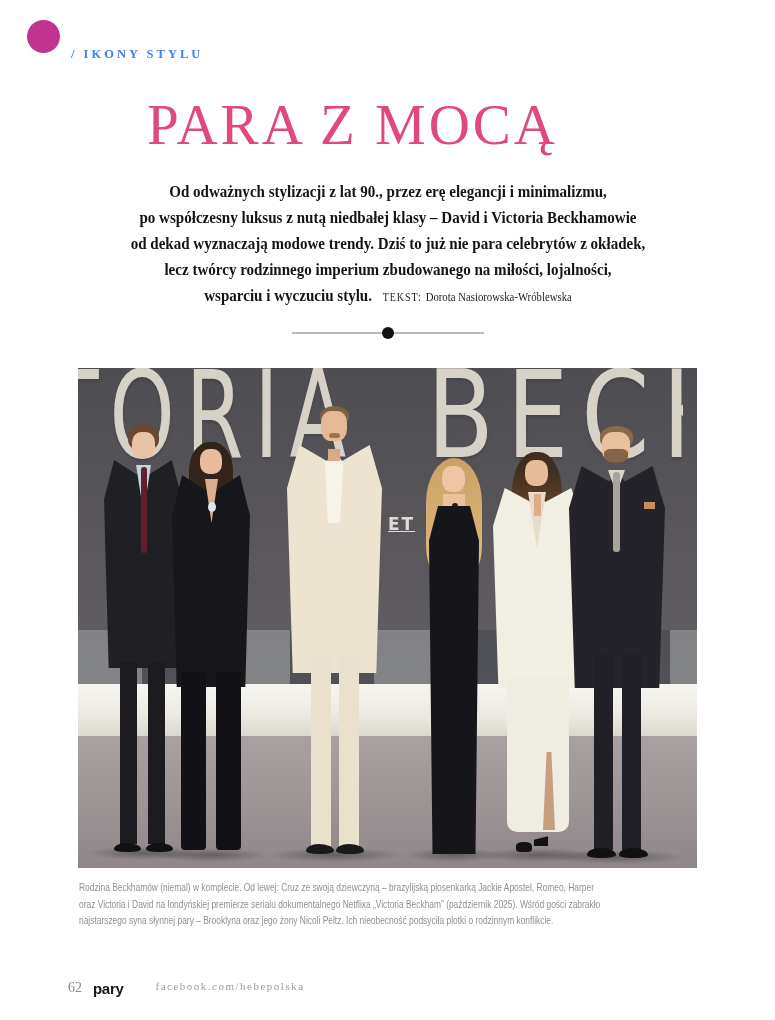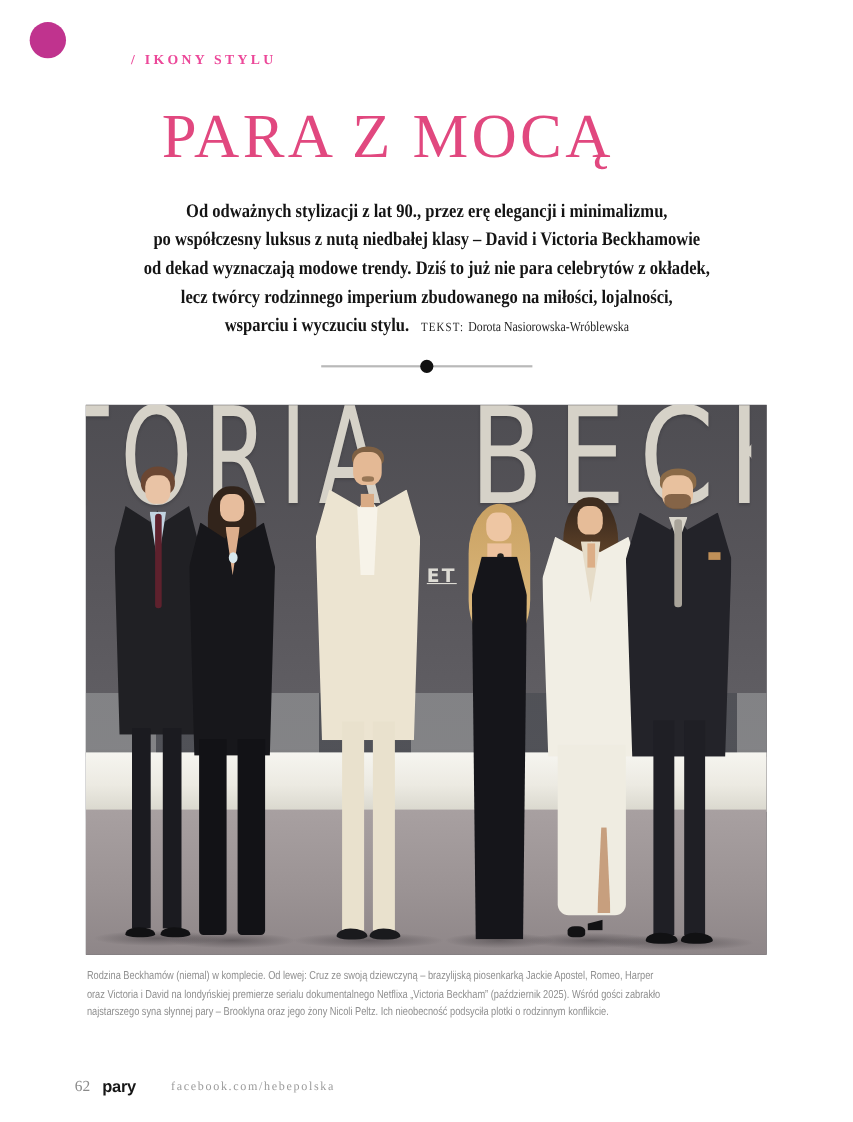--- a/index.html
+++ b/index.html
@@ -4,21 +4,21 @@
 <style>
   * { margin:0; padding:0; box-sizing:border-box; }
   html,body { background:#ffffff; }
   body { font-family:"Liberation Serif", serif; }
   .page { position:relative; width:775px; height:1020px; background:#fff; overflow:hidden; }
 
   
   .hdr { position:absolute; left:0; top:0; width:400px; height:80px; }
   .hdr .dot { position:absolute; left:27px; top:20px; width:33px; height:33px; border-radius:50%; background:#c0338e; }
   .kicker { position:absolute; left:75px; top:22px; font:700 17px/1.2 "Liberation Serif", serif; letter-spacing:3.4px; color:#141414; white-space:nowrap; }
-  .subkicker { position:absolute; left:71px; top:47px; font:700 12.5px/1.2 "Liberation Serif", serif; letter-spacing:3px; color:#ec4899; white-space:nowrap;margin-left:48px; }
+  .subkicker { position:absolute; left:71px; top:47px; font:700 12.5px/1.2 "Liberation Serif", serif; letter-spacing:3px; color:#3b82f6; white-space:nowrap; }
 
   
   .title { position:absolute; left:0; top:92px; width:705px; text-align:center;
            font:400 57px/66px "Liberation Serif", serif; letter-spacing:3px; color:#e1487f; }
 
   
   .intro { position:absolute; top:178px; left:50%; width:700px; margin-left:-350px;
            transform:scaleX(.86); transform-origin:50% 0; text-align:center;
            font:700 17.5px/26px "Liberation Serif", serif; color:#141414; }
   .intro-text { white-space:pre-line; }
@@ -121,21 +121,21 @@
   .d-legR{left:66px;bottom:8px;width:19px;height:195px;background:#1f1f25;}
   .d-shoeL{left:31px;bottom:0;width:29px;height:10px;}
   .d-shoeR{left:63px;bottom:0;width:29px;height:10px;}
 
   
   .caption { position:absolute; left:79px; top:879px; width:770px;
              transform:scaleX(.8); transform-origin:0 0; white-space:pre-line;
              font:400 10.5px/16.5px "Liberation Sans", sans-serif; color:#8f8f8f; }
 
   
-  .footer { position:absolute; left:68px; top:981px; display:flex; align-items:center; }
+  .footer { position:absolute; left:68px; top:981px; display:flex; align-items:flex-start; }
   .pagenum { font:400 14px/1 "Liberation Serif", serif; color:#8a8a8a; }
   .brand { font:700 15px/1 "Liberation Sans", sans-serif; letter-spacing:-.3px; color:#171717; margin-left:11px; }
   .social { font:400 11px/1 "Liberation Serif", serif; letter-spacing:1.5px; color:#9c9c9c; margin-left:32px; }
 </style>
 </head>
 <body>
 
 <div class="page">
 
   <div class="hdr">

